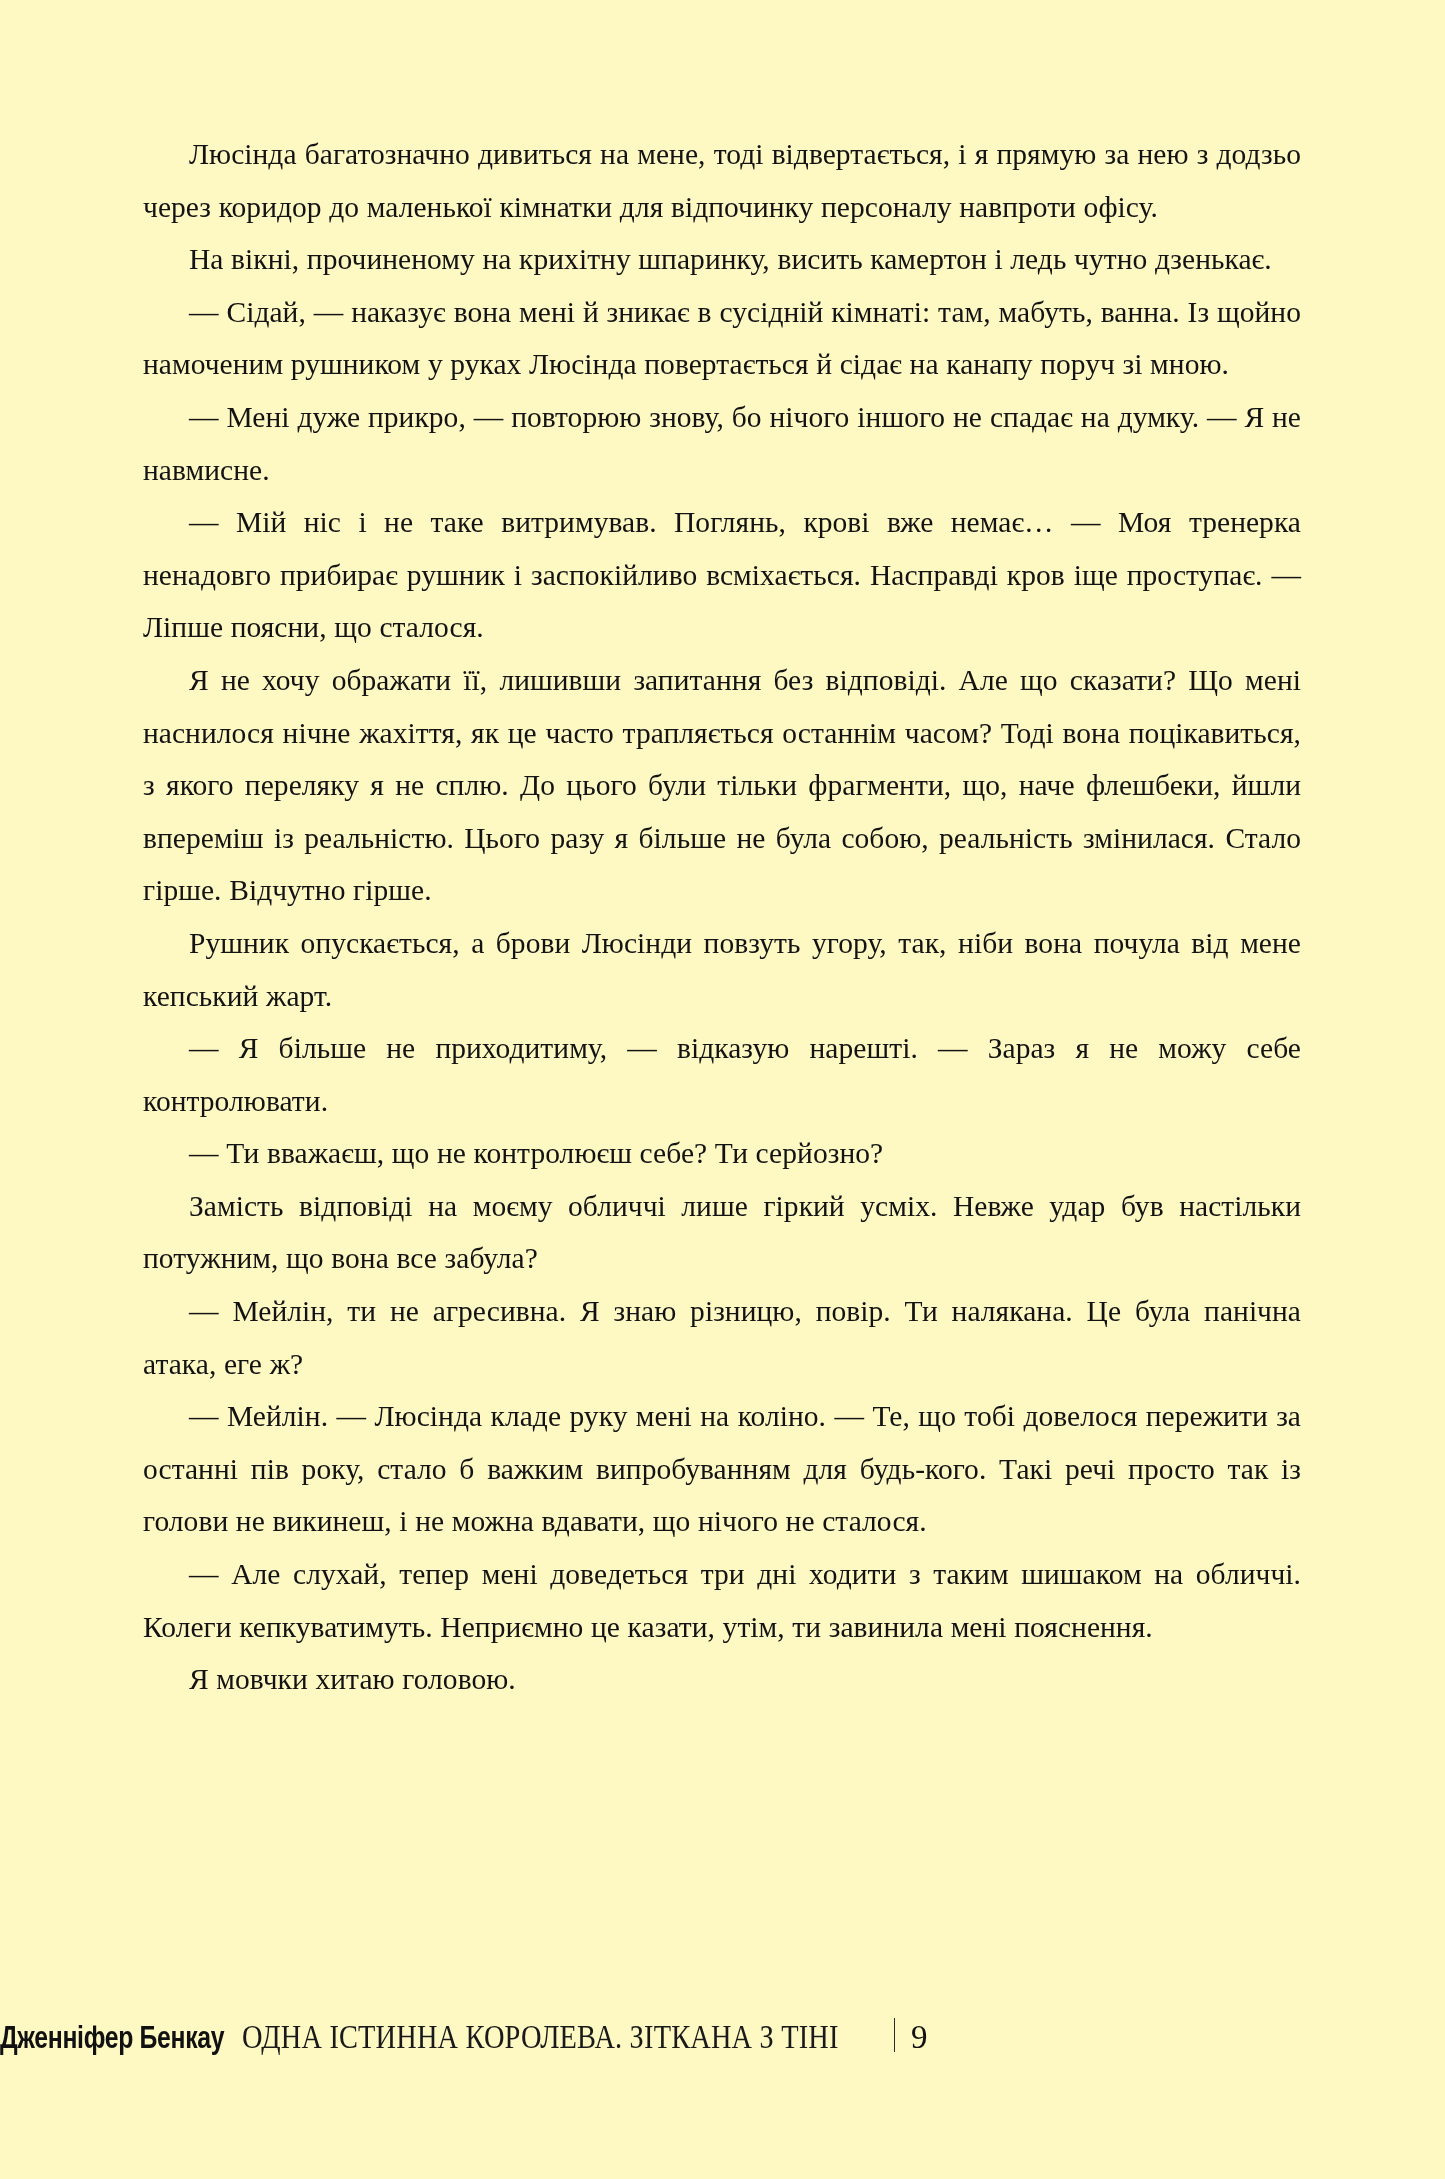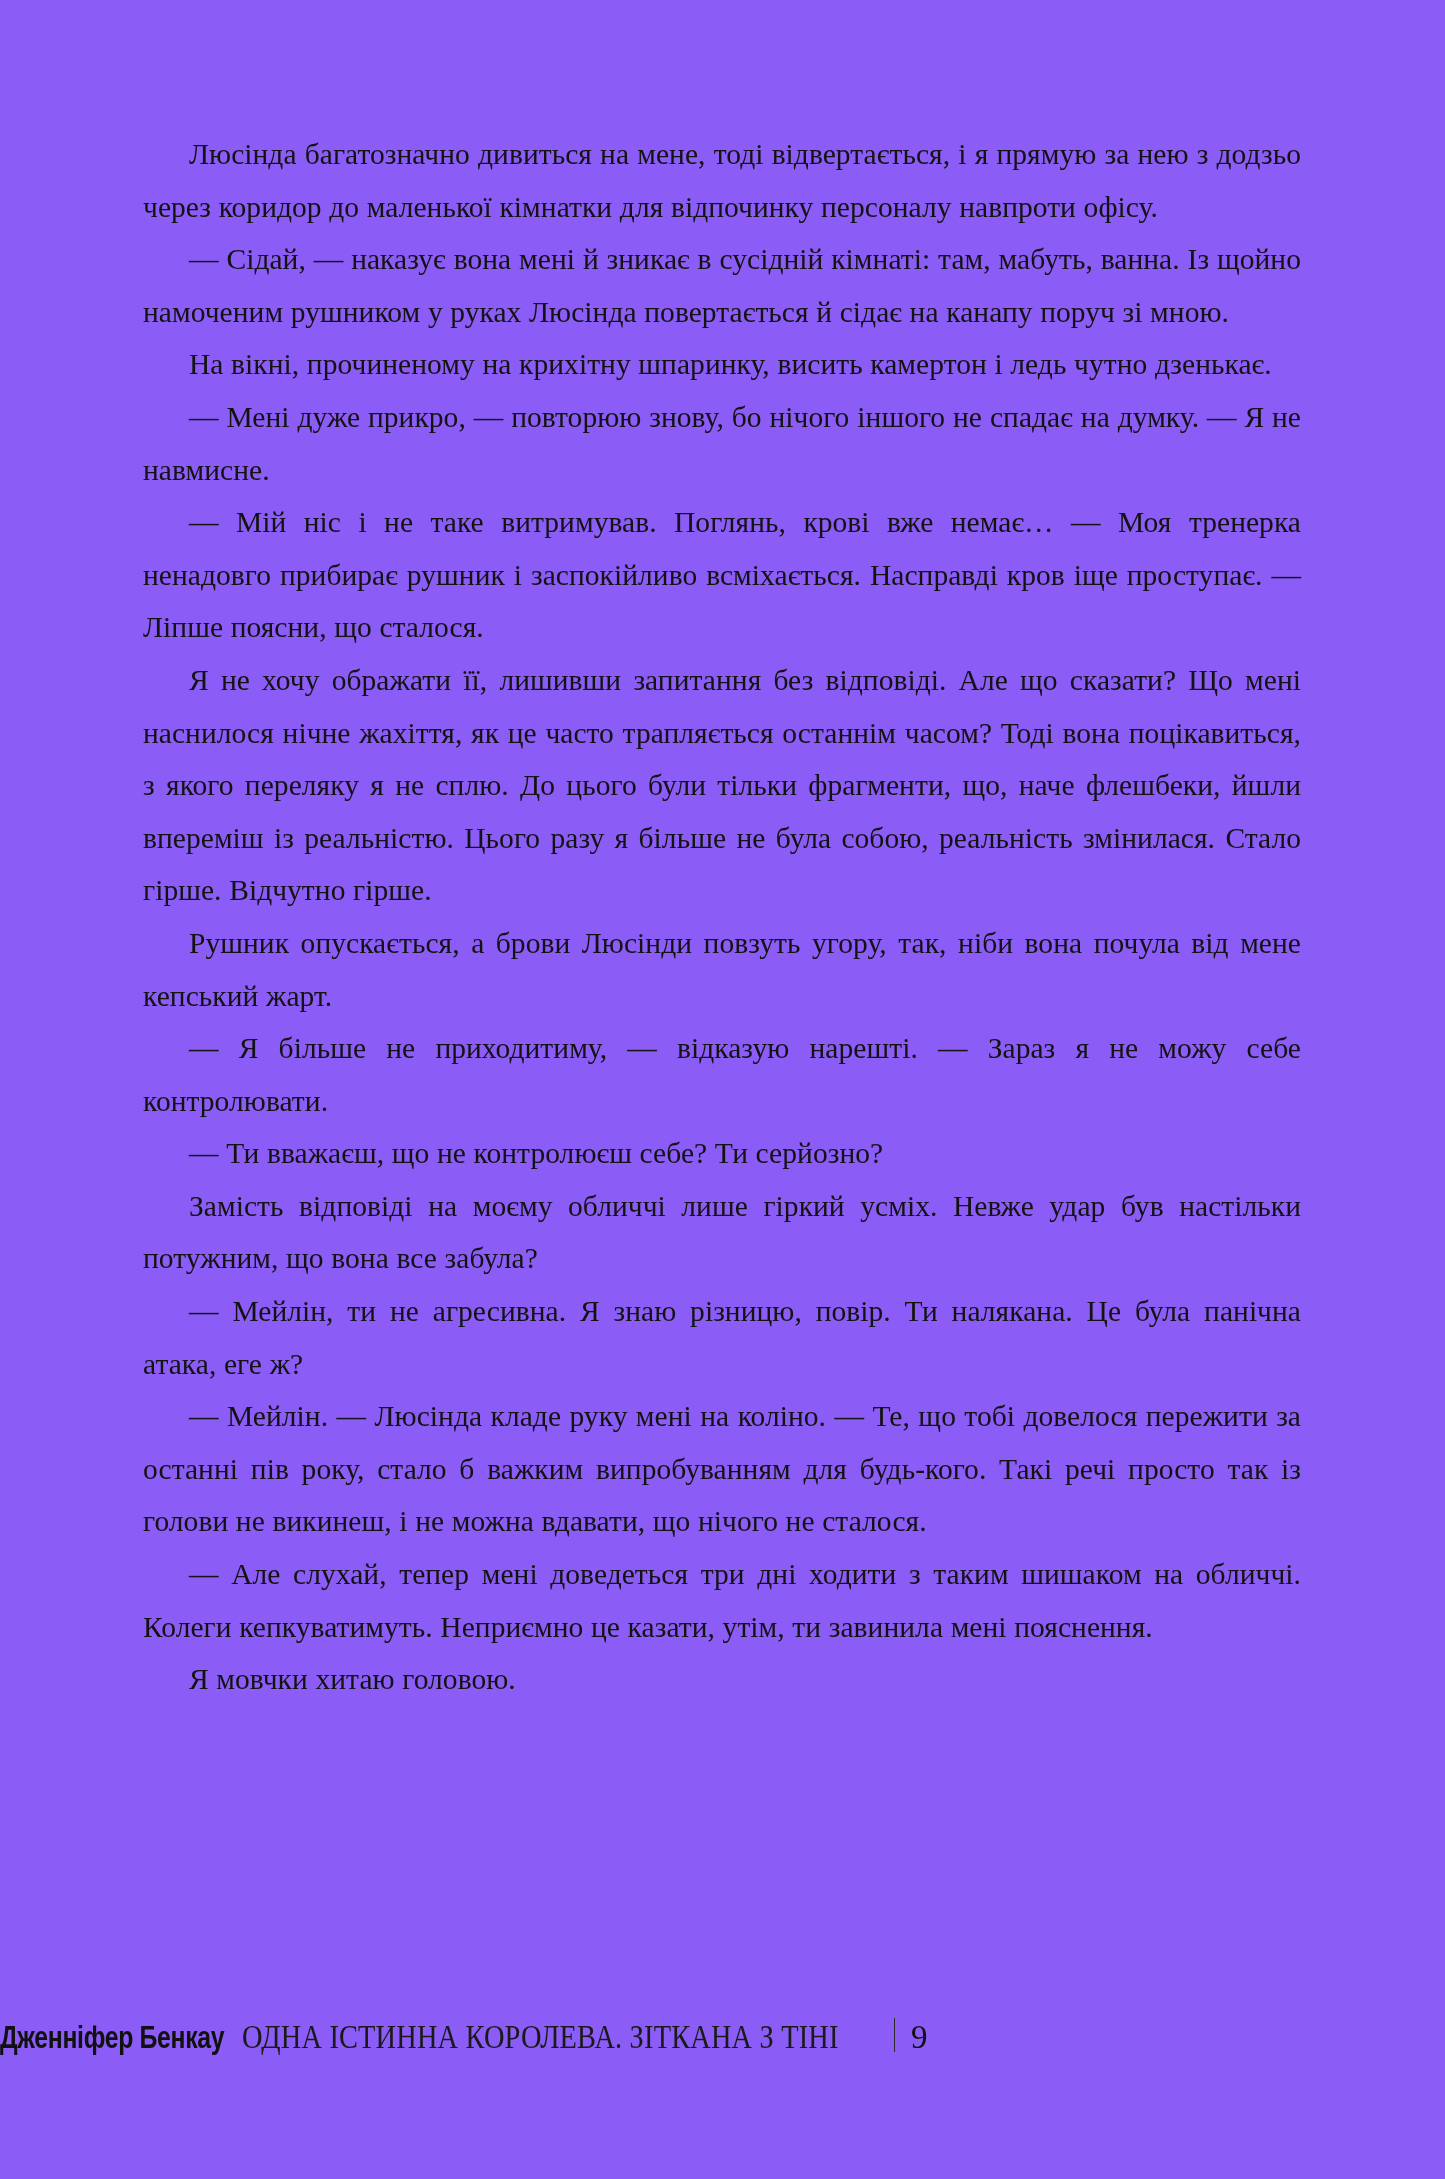--- a/index.html
+++ b/index.html
@@ -13,21 +13,21 @@
     position: relative;
     font-family: "Liberation Serif", "DejaVu Serif", serif;
     color: #111111;
     overflow: hidden;
   }
   .page {
     position: absolute;
     left: 0; top: 0;
     width: 1445px;
     height: 2179px;
-    background: #8b5cf6;
+    background: #fef9c3;
   }
   .text-column {
     position: absolute;
     left: 143px;
     top: 128px;
     width: 1158px;
   }
   .para {
     margin: 0;
     font-size: 29.5px;
@@ -92,22 +92,22 @@
     display: inline-block;
   }
 </style>
 </head>
 <body>
 
 <div class="page">
 
   <div class="text-column">
     <p class="para">Люсінда багатозначно дивиться на мене, тоді відвертається, і я прямую за нею з додзьо через коридор до маленької кімнатки для відпочинку персоналу навпроти офісу.</p>
+    <p class="para">На вікні, прочиненому на крихітну шпаринку, висить камертон і ледь чутно дзенькає.</p>
     <p class="para">— Сідай, — наказує вона мені й зникає в сусідній кімнаті: там, мабуть, ванна. Із щойно намоченим рушником у руках Люсінда повертається й сідає на канапу поруч зі мною.</p>
-    <p class="para">На вікні, прочиненому на крихітну шпаринку, висить камертон і ледь чутно дзенькає.</p>
     <p class="para">— Мені дуже прикро, — повторюю знову, бо нічого іншого не спадає на думку. — Я не навмисне.</p>
     <p class="para">— Мій ніс і не таке витримував. Поглянь, крові вже немає… — Моя тренерка ненадовго прибирає рушник і заспокійливо всміхається. Насправді кров іще проступає. — Ліпше поясни, що сталося.</p>
     <p class="para">Я не хочу ображати її, лишивши запитання без відповіді. Але що сказати? Що мені наснилося нічне жахіття, як це часто трапляється останнім часом? Тоді вона поцікавиться, з якого переляку я не сплю. До цього були тільки фрагменти, що, наче флешбеки, йшли впереміш із реальністю. Цього разу я більше не була собою, реальність змінилася. Стало гірше. Відчутно гірше.</p>
     <p class="para">Рушник опускається, а брови Люсінди повзуть угору, так, ніби вона почула від мене кепський жарт.</p>
     <p class="para">— Я більше не приходитиму, — відказую нарешті. — Зараз я не можу себе контролювати.</p>
     <p class="para">— Ти вважаєш, що не контролюєш себе? Ти серйозно?</p>
     <p class="para">Замість відповіді на моєму обличчі лише гіркий усміх. Невже удар був настільки потужним, що вона все забула?</p>
     <p class="para">— Мейлін, ти не агресивна. Я знаю різницю, повір. Ти налякана. Це була панічна атака, еге ж?</p>
     <p class="para">— Мейлін. — Люсінда кладе руку мені на коліно. — Те, що тобі довелося пережити за останні пів року, стало б важким випробуванням для будь-кого. Такі речі просто так із голови не викинеш, і не можна вдавати, що нічого не сталося.</p>
     <p class="para">— Але слухай, тепер мені доведеться три дні ходити з таким шишаком на обличчі. Колеги кепкуватимуть. Неприємно це казати, утім, ти завинила мені пояснення.</p>

